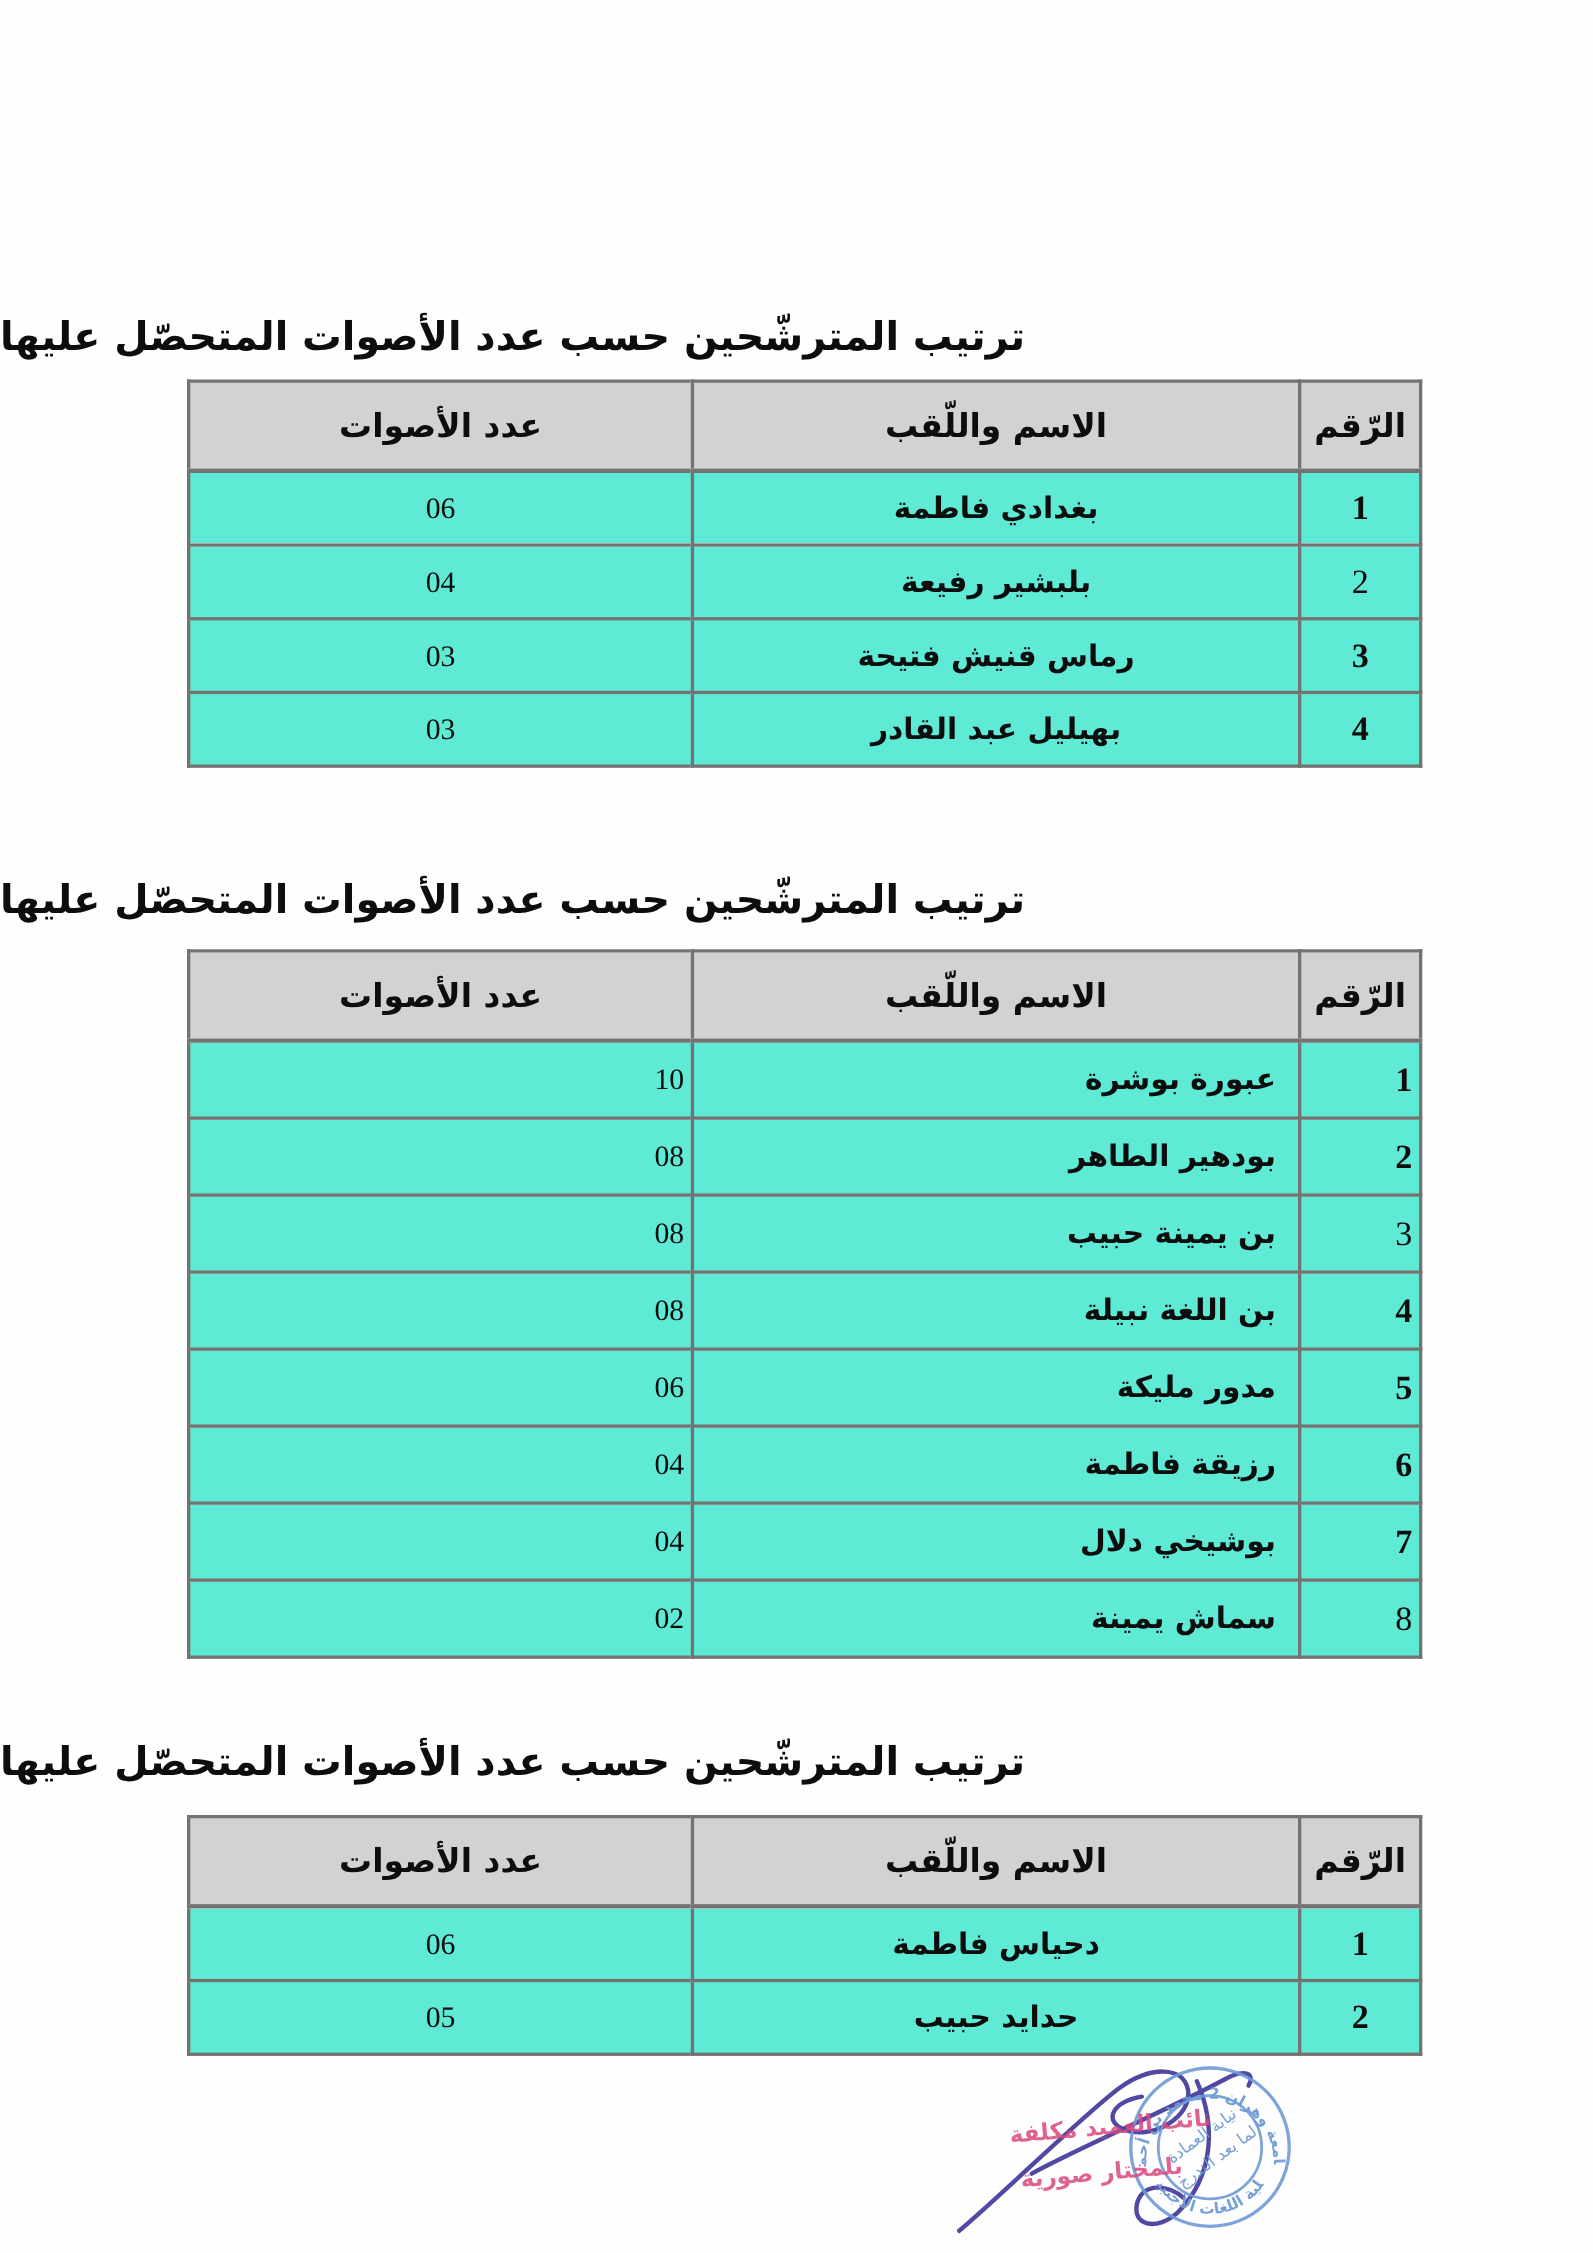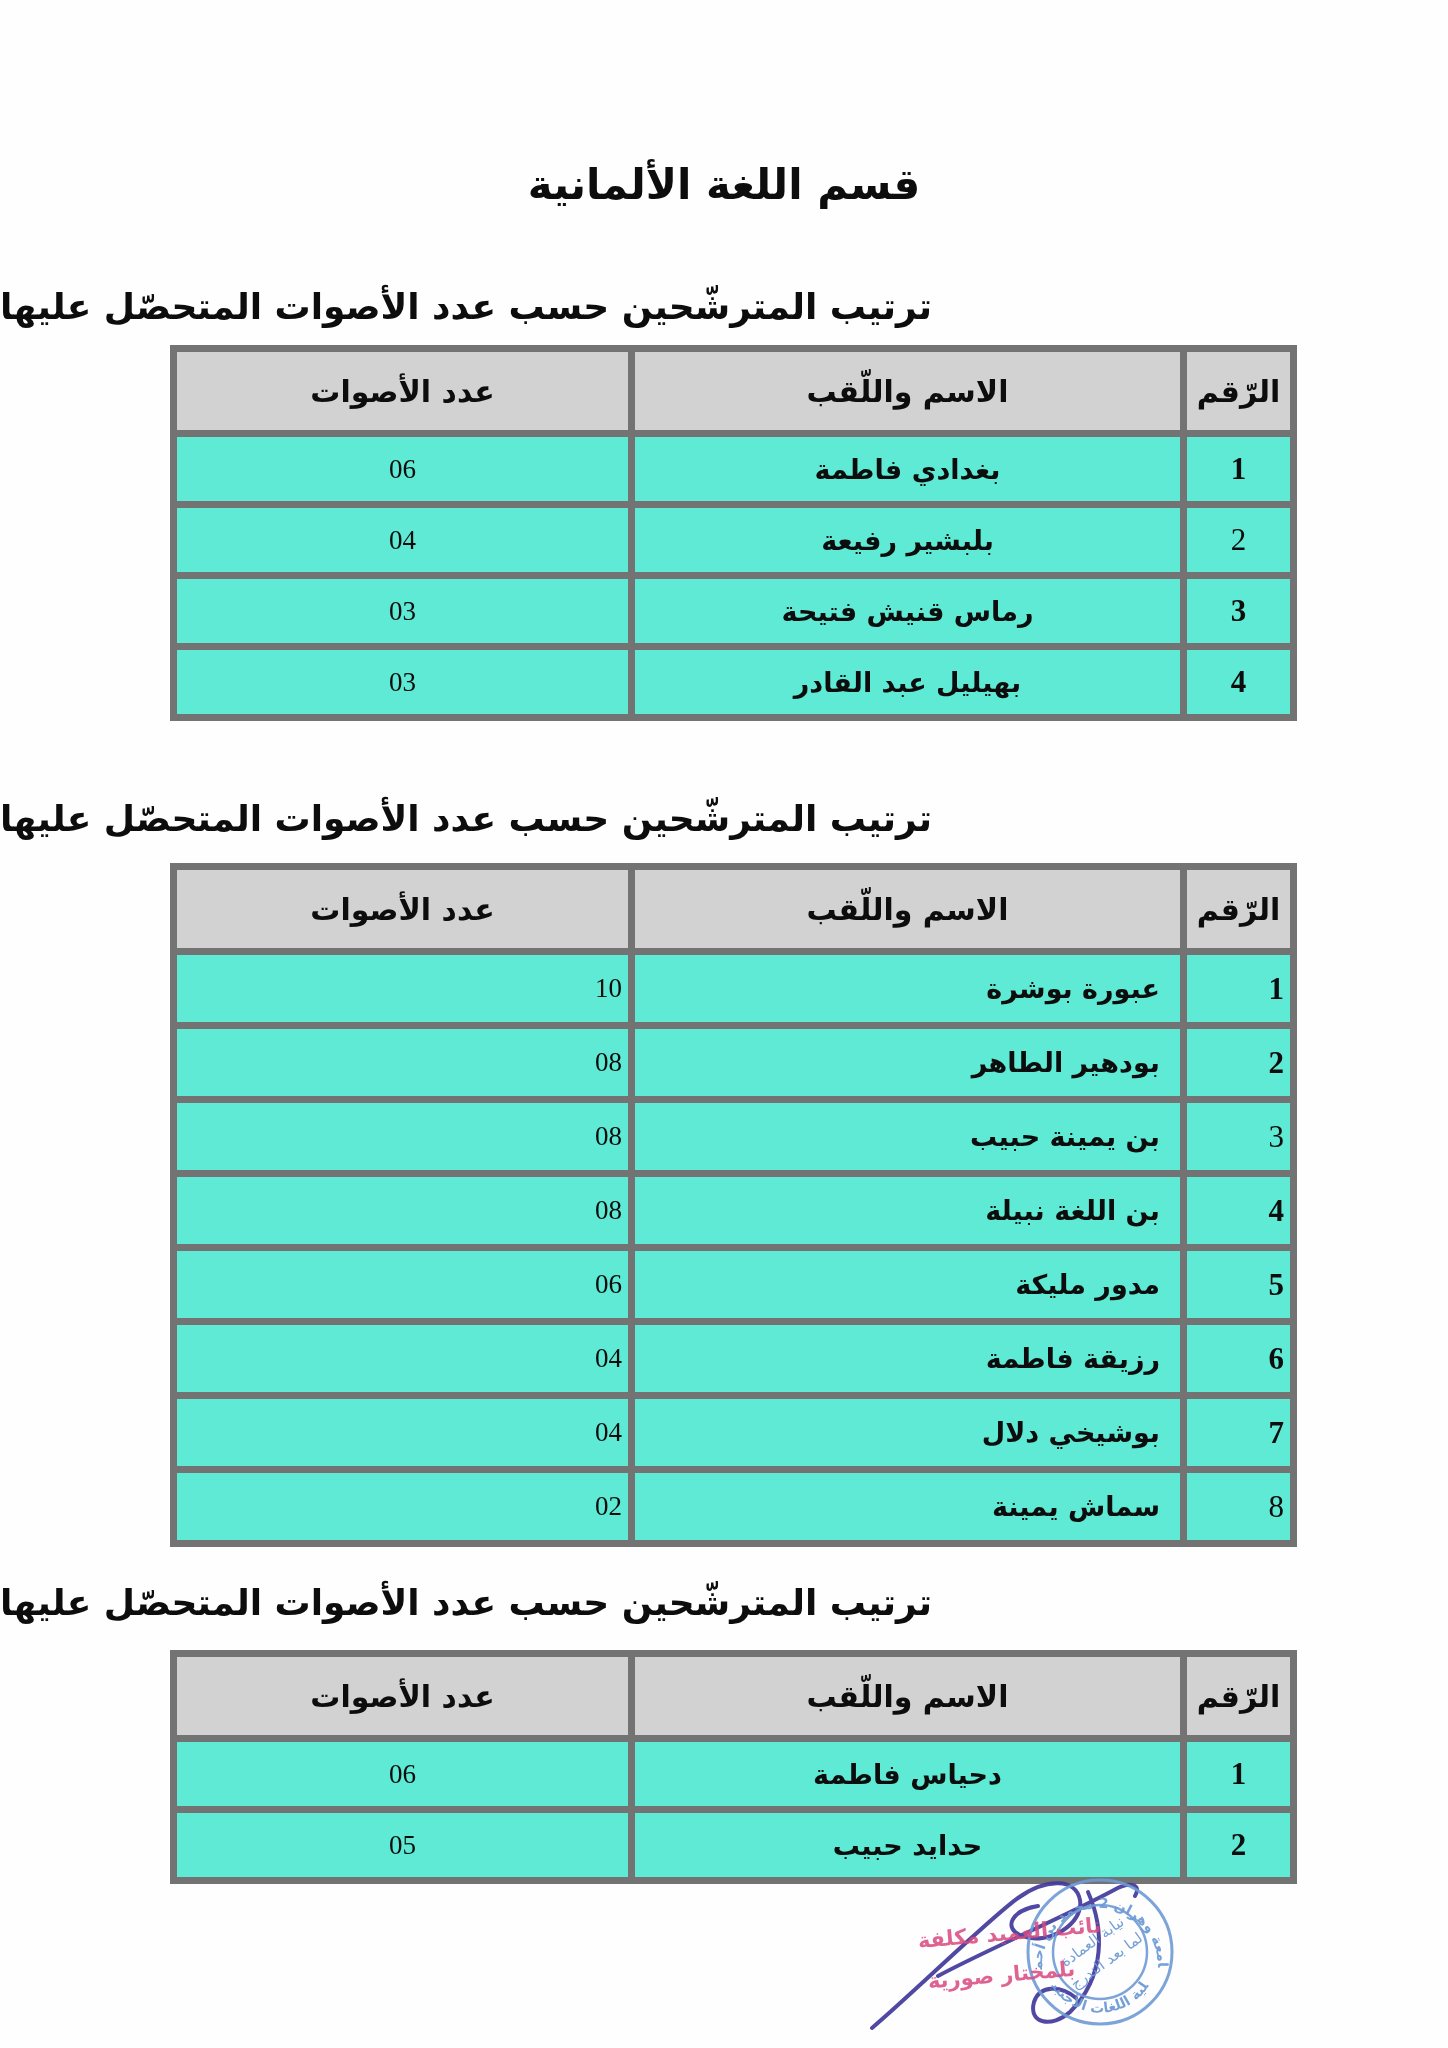--- a/index.html
+++ b/index.html
@@ -34,21 +34,21 @@
   }
   #table-1 { top: 345px; }
   #table-2 { top: 863px; }
   #table-3 { top: 1650px; }
 
   table.results col.c-rank  { width: 110px; }
   table.results col.c-name  { width: 552px; }
   table.results col.c-votes { width: 458px; }
 
   table.results th, table.results td {
-    border: 7px solid #737373;
+    border: 3px solid #737373;
     text-align: center; vertical-align: middle;
     padding: 0 6px;
     overflow: hidden;
   }
   table.results thead th {
     background: #d2d2d2;
     height: 78px;
     font-size: 30px; font-weight: 700;
     border-bottom-width: 4px;
   }
@@ -68,21 +68,20 @@
   }
 
   .stamp-area { position: absolute; left: 850px; top: 1856px; width: 480px; height: 192px; }
   .stamp-area svg { display: block; }
 </style>
 </head>
 <body>
 
 <div class="page">
 
-  <h1 class="doc-title">قسم اللغة الألمانية</h1>
 
   <h2 class="subtitle" id="subtitle-1">ترتيب المترشّحين حسب عدد الأصوات المتحصّل عليها</h2>
 
   <table class="results" id="table-1">
     <colgroup>
         <col class="c-rank">
         <col class="c-name">
         <col class="c-votes">
       </colgroup>
     <thead>

